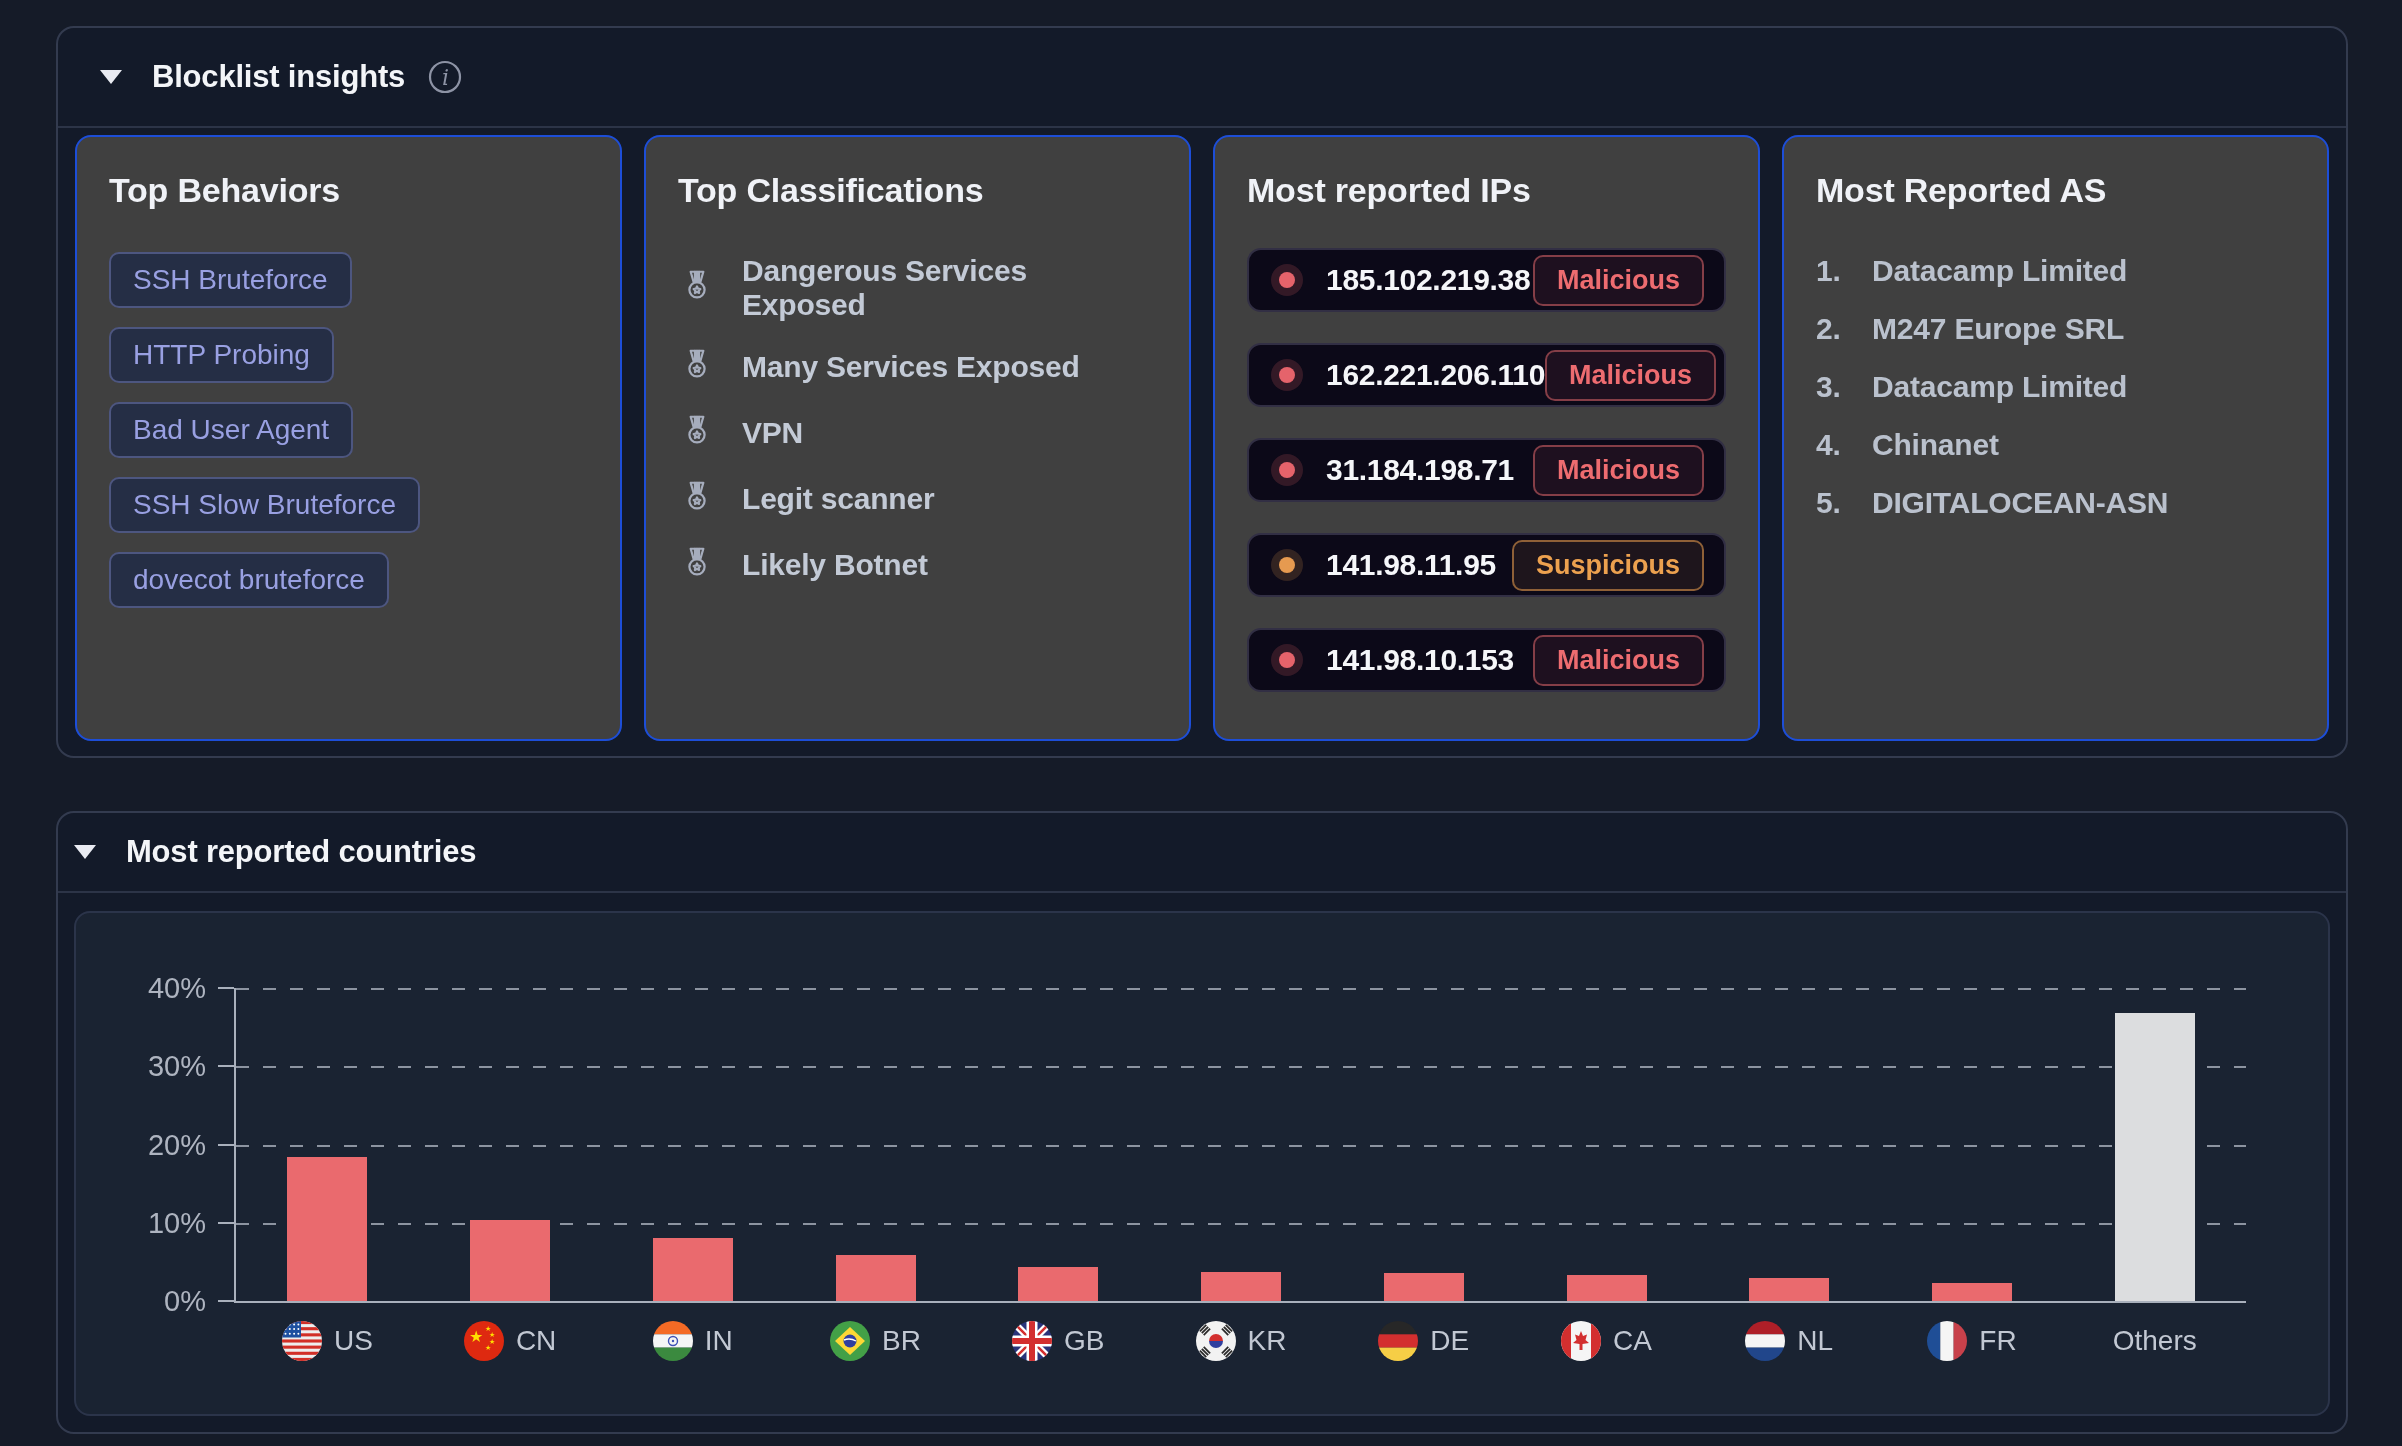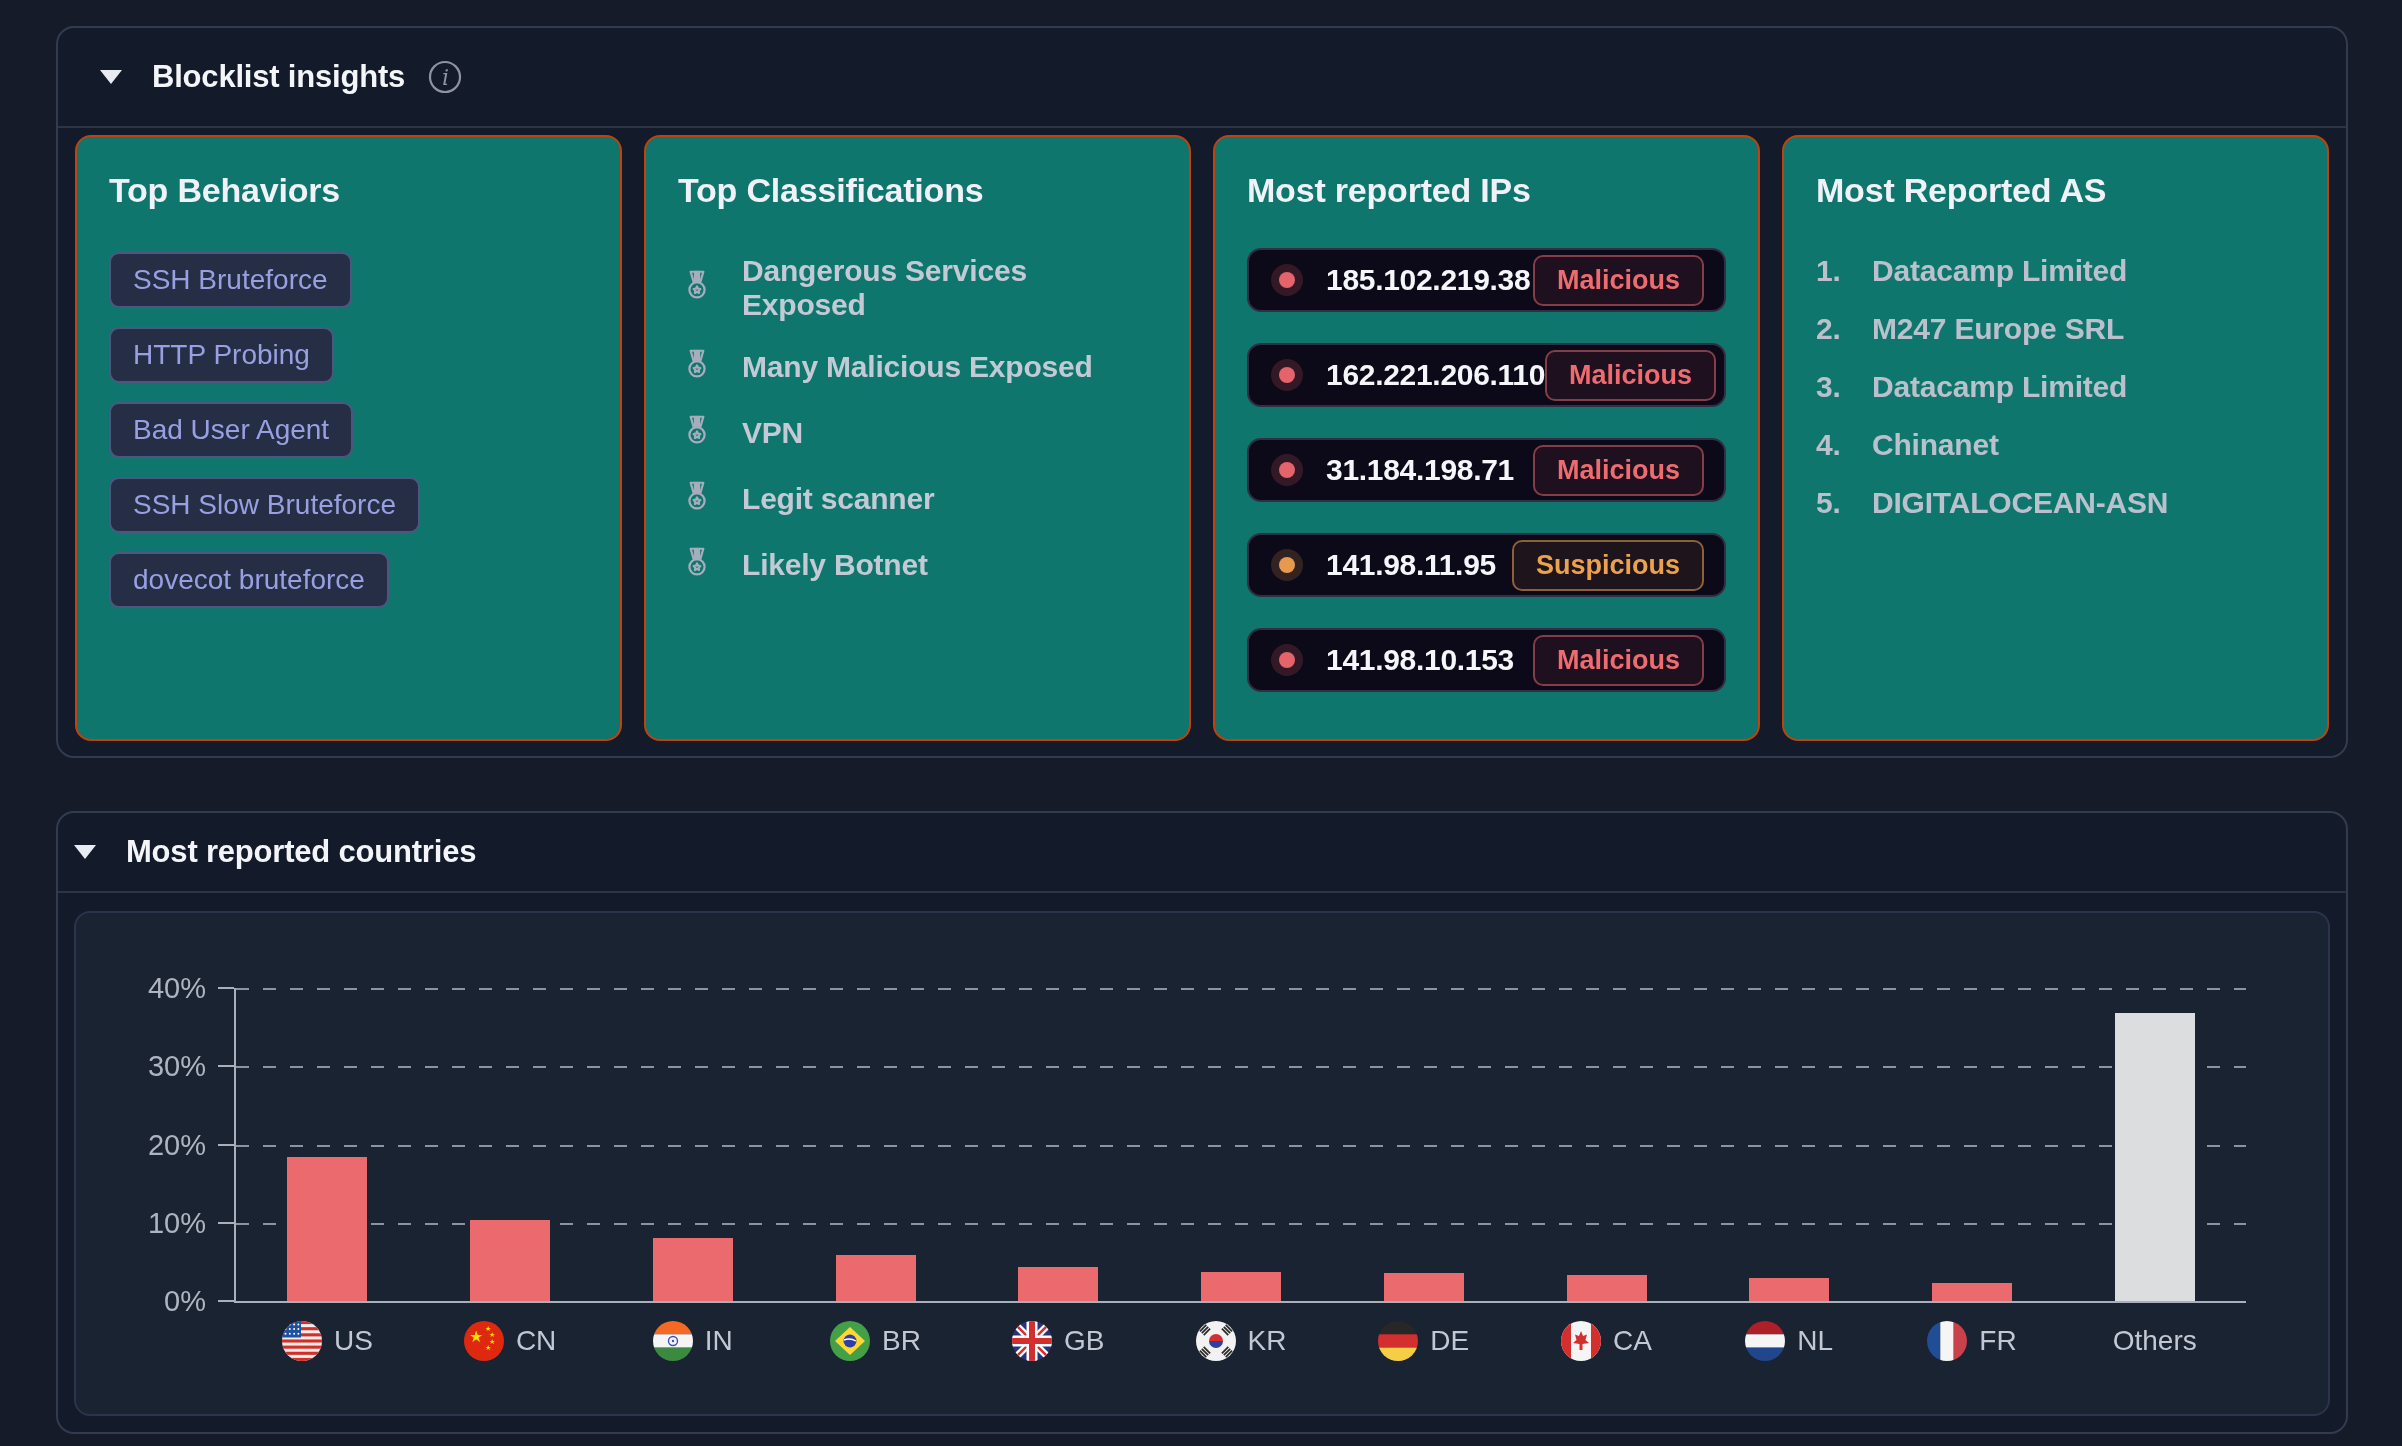--- a/index.html
+++ b/index.html
@@ -39,22 +39,22 @@
     margin-left:30px; color:#f3f5f8;
   }
   .info-ic { margin-left:22px; display:flex; cursor:pointer; }
 
   
   .cards {
     position:absolute; left:17px; right:17px; top:107px; bottom:15px;
     display:flex; gap:22px;
   }
   .card {
-    flex:1 1 0; background:#0f766e;
-    border:2px solid #c2410c; border-radius:16px;
+    flex:1 1 0; background:#404040;
+    border:2px solid #1d4ed8; border-radius:16px;
     padding:34px 32px; position:relative; overflow:hidden;
   }
   .card-title { font-size:34px; font-weight:700; letter-spacing:-0.2px; color:#f0f2f7; }
 
   
   .tags { margin-top:42px; display:flex; flex-direction:column; align-items:flex-start; gap:19px; }
   .tag {
     font-size:28px; font-weight:500; color:#99a0e2;
     background:#252e45; border:2px solid #4d5680; border-radius:10px;
     padding:10px 22px; white-space:nowrap;
@@ -158,21 +158,21 @@
               </svg></span>
             <span class="cls-label">Dangerous Services Exposed</span>
           </div>
           <div class="cls-item">
             <span><svg width="38" height="38" viewBox="0 0 24 24" fill="none" stroke="#a6adbd" stroke-width="1.4" stroke-linejoin="round" stroke-linecap="round">
                 <path d="M8 3h8l-1.9 6.6h-4.2L8 3z"></path>
                 <path d="M10.7 3v5.6M12 3v6.4M13.3 3v5.6"></path>
                 <circle cx="12" cy="14.4" r="4.8"></circle>
                 <polygon points="12,12.3 12.66,13.7 14.12,13.9 13.06,14.95 13.31,16.4 12,15.7 10.69,16.4 10.94,14.95 9.88,13.9 11.34,13.7"></polygon>
               </svg></span>
-            <span class="cls-label">Many Malicious Exposed</span>
+            <span class="cls-label">Many Services Exposed</span>
           </div>
           <div class="cls-item">
             <span><svg width="38" height="38" viewBox="0 0 24 24" fill="none" stroke="#a6adbd" stroke-width="1.4" stroke-linejoin="round" stroke-linecap="round">
                 <path d="M8 3h8l-1.9 6.6h-4.2L8 3z"></path>
                 <path d="M10.7 3v5.6M12 3v6.4M13.3 3v5.6"></path>
                 <circle cx="12" cy="14.4" r="4.8"></circle>
                 <polygon points="12,12.3 12.66,13.7 14.12,13.9 13.06,14.95 13.31,16.4 12,15.7 10.69,16.4 10.94,14.95 9.88,13.9 11.34,13.7"></polygon>
               </svg></span>
             <span class="cls-label">VPN</span>
           </div>

